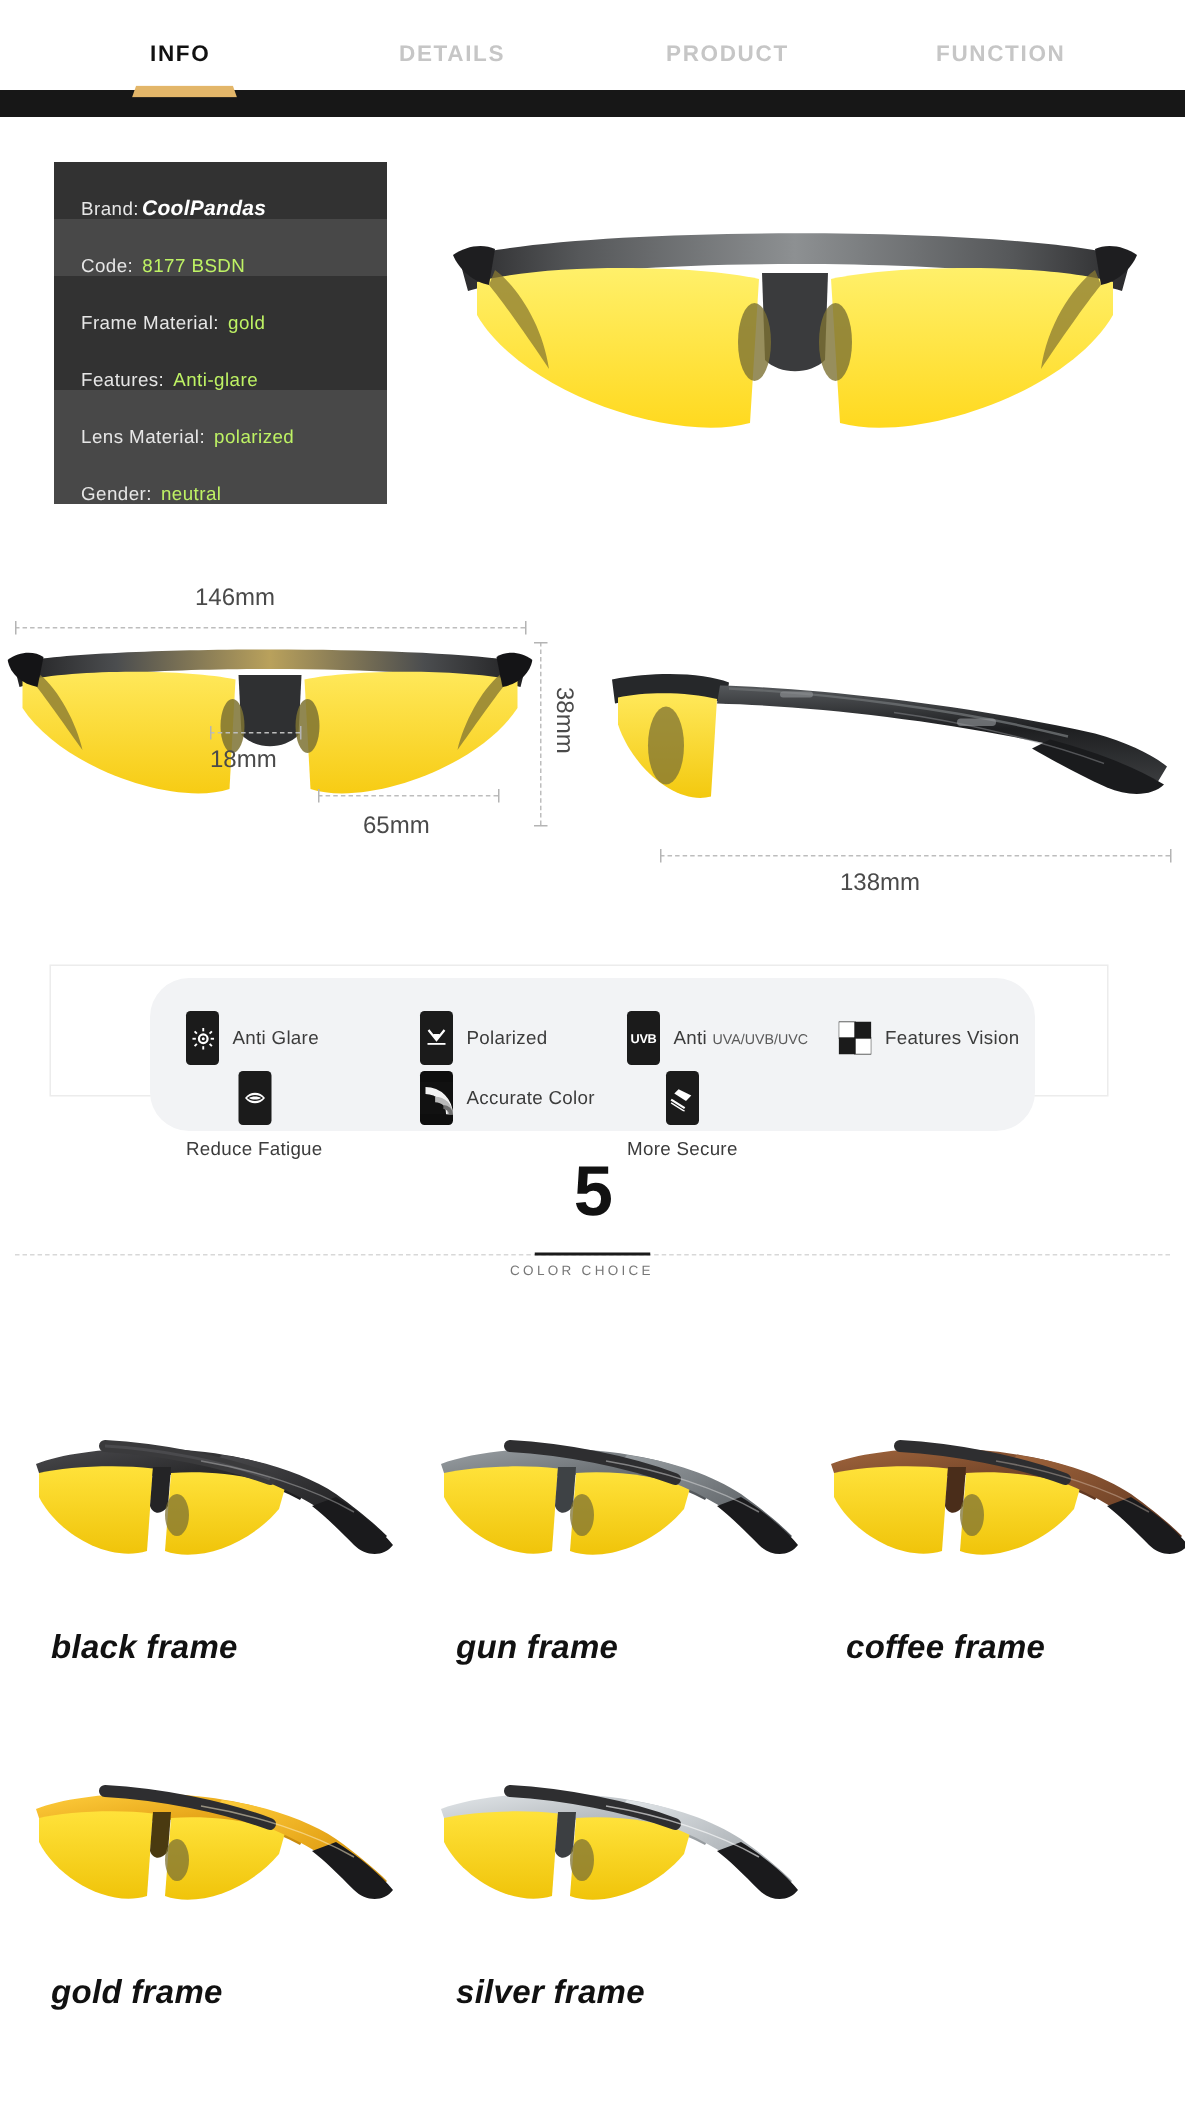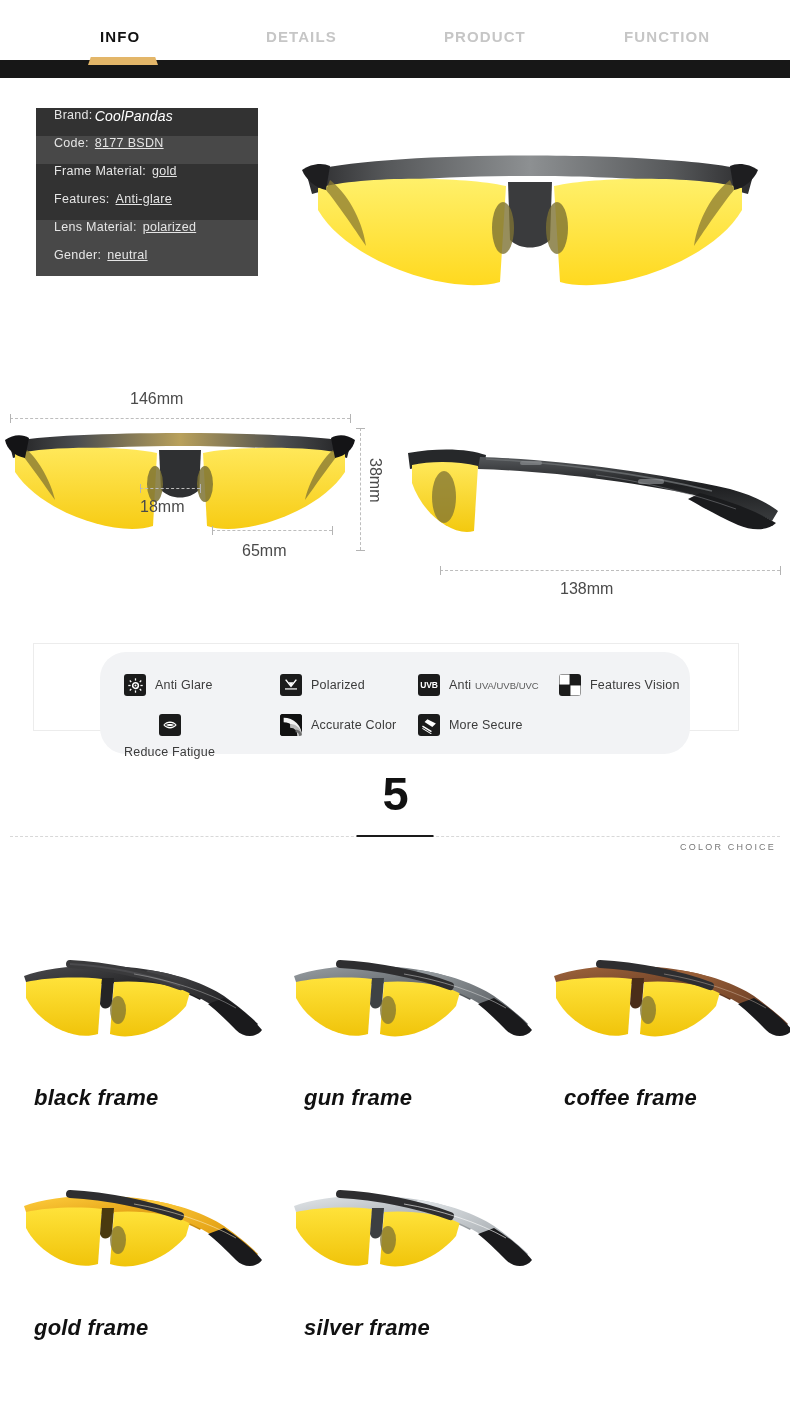--- a/index.html
+++ b/index.html
@@ -16,60 +16,60 @@
   .tab{position:absolute;top:36px;transform:translateY(-50%);
        font-size:15px;letter-spacing:1.1px;font-weight:700;color:#c6c6c6;white-space:nowrap;}
   .tab.active{color:#111;}
   .tab-underline{position:absolute;top:57px;height:8px;background:#e3b669;
        clip-path:polygon(4% 0,96% 0,100% 100%,0% 100%);}
   .navbar-black{position:absolute;left:0;top:60px;width:790px;height:18px;background:#171717;}
   .tab-underline{z-index:4;}
 
   
   .spec{position:absolute;left:36px;top:108px;width:222px;}
-  .spec-row{height:28px;display:flex;align-items:flex-start;padding-left:18px;box-sizing:border-box;
+  .spec-row{height:38px;display:flex;align-items:flex-end;padding-left:18px;box-sizing:border-box;
             font-size:12.5px;color:#dcdcdc;letter-spacing:.3px;}
   .spec-row.odd{background:#323232;}
   .spec-row.even{background:#484848;}
   .spec-k{color:#e6e6e6;}
-  .spec-v{color:#e5e5e5;margin-left:6px;text-decoration:underline;}
-  .brandmark{font-weight:400;font-style:italic;font-size:14px;color:#fff;letter-spacing:.2px;margin-left:2px;}
+  .spec-v{color:#bef264;margin-left:6px;}
+  .brandmark{font-weight:700;font-style:italic;font-size:14px;color:#fff;letter-spacing:.2px;margin-left:2px;}
 
   
   .art{position:absolute;}
 
   
   .dim-wrap{position:absolute;left:0;top:380px;width:790px;height:250px;}
   .dim-label{position:absolute;font-size:16px;color:#4a4a4a;white-space:nowrap;}
   .dline-h{position:absolute;height:0;border-top:1px dashed #bdbdbd;}
   .dline-v{position:absolute;width:0;border-left:1px dashed #bdbdbd;}
   .tick-v{position:absolute;width:0;height:9px;border-left:1px solid #b4b4b4;}
   .tick-h{position:absolute;height:0;width:9px;border-top:1px solid #b4b4b4;}
   .vert-label{position:absolute;font-size:16px;color:#4a4a4a;
               writing-mode:vertical-rl;text-orientation:mixed;}
 
   
   .feat-outer{position:absolute;left:33px;top:643px;width:706px;height:88px;
               border:1px solid #ececec;box-sizing:border-box;background:#fff;}
   .feat-pill{position:absolute;left:100px;top:652px;width:590px;height:102px;
              background:#f2f3f5;border-radius:26px;box-sizing:border-box;}
   .feat-item{position:absolute;display:flex;align-items:center;gap:9px;}
-  .feat-ico{width:22px;height:22px;border-radius:3px;background:#1b1b1b;
+  .feat-ico{width:22px;height:36px;border-radius:3px;background:#1b1b1b;
             display:flex;align-items:center;justify-content:center;flex:0 0 auto;overflow:hidden;}
   .feat-txt{font-size:12.5px;color:#3b3b3b;white-space:nowrap;letter-spacing:.2px;}
   .feat-txt .small{font-size:9.5px;color:#5a5a5a;letter-spacing:0;}
   .uvb-txt{color:#fff;font-size:8.5px;font-weight:700;letter-spacing:-.2px;}
 
   
   .cc{position:absolute;left:0;top:770px;width:790px;height:100px;}
   .cc-num{position:absolute;left:0;top:0;width:790px;text-align:center;
           font-size:47px;font-weight:700;color:#111;line-height:1;letter-spacing:-1px;}
   .cc-rule{position:absolute;left:10px;top:66px;width:770px;height:0;border-top:1px dashed #d8d8d8;}
   .cc-rule-solid{position:absolute;left:50%;transform:translateX(-50%);top:65px;width:77px;height:2px;background:#1a1a1a;}
-  .cc-sub{position:absolute;left:0;top:72px;width:776px;text-align:right;
+  .cc-sub{position:absolute;left:0;top:72px;width:776px;text-align:center;
           font-size:9px;letter-spacing:2.2px;color:#777;}
 
   
   .variants{position:absolute;left:0;top:930px;width:790px;}
   .vrow{position:relative;height:230px;}
   .vcell{position:absolute;top:0;width:265px;height:230px;}
   .vimg{position:absolute;left:0;top:0;width:265px;height:140px;}
   .vlabel{position:absolute;left:24px;top:155px;font-size:22px;font-weight:700;
           font-style:italic;color:#111;white-space:nowrap;letter-spacing:.2px;}
 </style>
@@ -289,21 +289,21 @@
         <svg width="22" height="22" viewBox="0 0 24 24">
           <rect width="24" height="24" fill="#111"></rect>
           <path d="M24 24 A20 20 0 0 0 4 4 L4 9 A15 15 0 0 1 19 24 Z" fill="#f2f2f2"></path>
           <path d="M24 24 A13 13 0 0 0 11 11 L11 15 A9 9 0 0 1 20 24 Z" fill="#b9b9b9"></path>
           <path d="M24 24 A7 7 0 0 0 17 17 L17 20 A4 4 0 0 1 21 24 Z" fill="#6e6e6e"></path>
         </svg>
       </span>
       <span class="feat-txt">Accurate Color</span>
     </div>
 
-    <div class="feat-item" style="left:318px;top:62px;">
+    <div class="feat-item" style="left:318px;top:62px;flex-direction:column;">
       <span class="feat-ico">
         <svg width="17" height="17" viewBox="0 0 24 24">
           <path d="M9 3 L21 9 L16 14 L5 7 Z" fill="#fff"></path>
           <rect x="1" y="15.5" width="15" height="2.1" transform="rotate(32 8 16.5)" fill="#fff"></rect>
           <rect x="1" y="19" width="15" height="1.3" transform="rotate(32 8 19.5)" fill="#fff"></rect>
         </svg>
       </span>
       <span class="feat-txt">More Secure</span>
     </div>
   </div>

